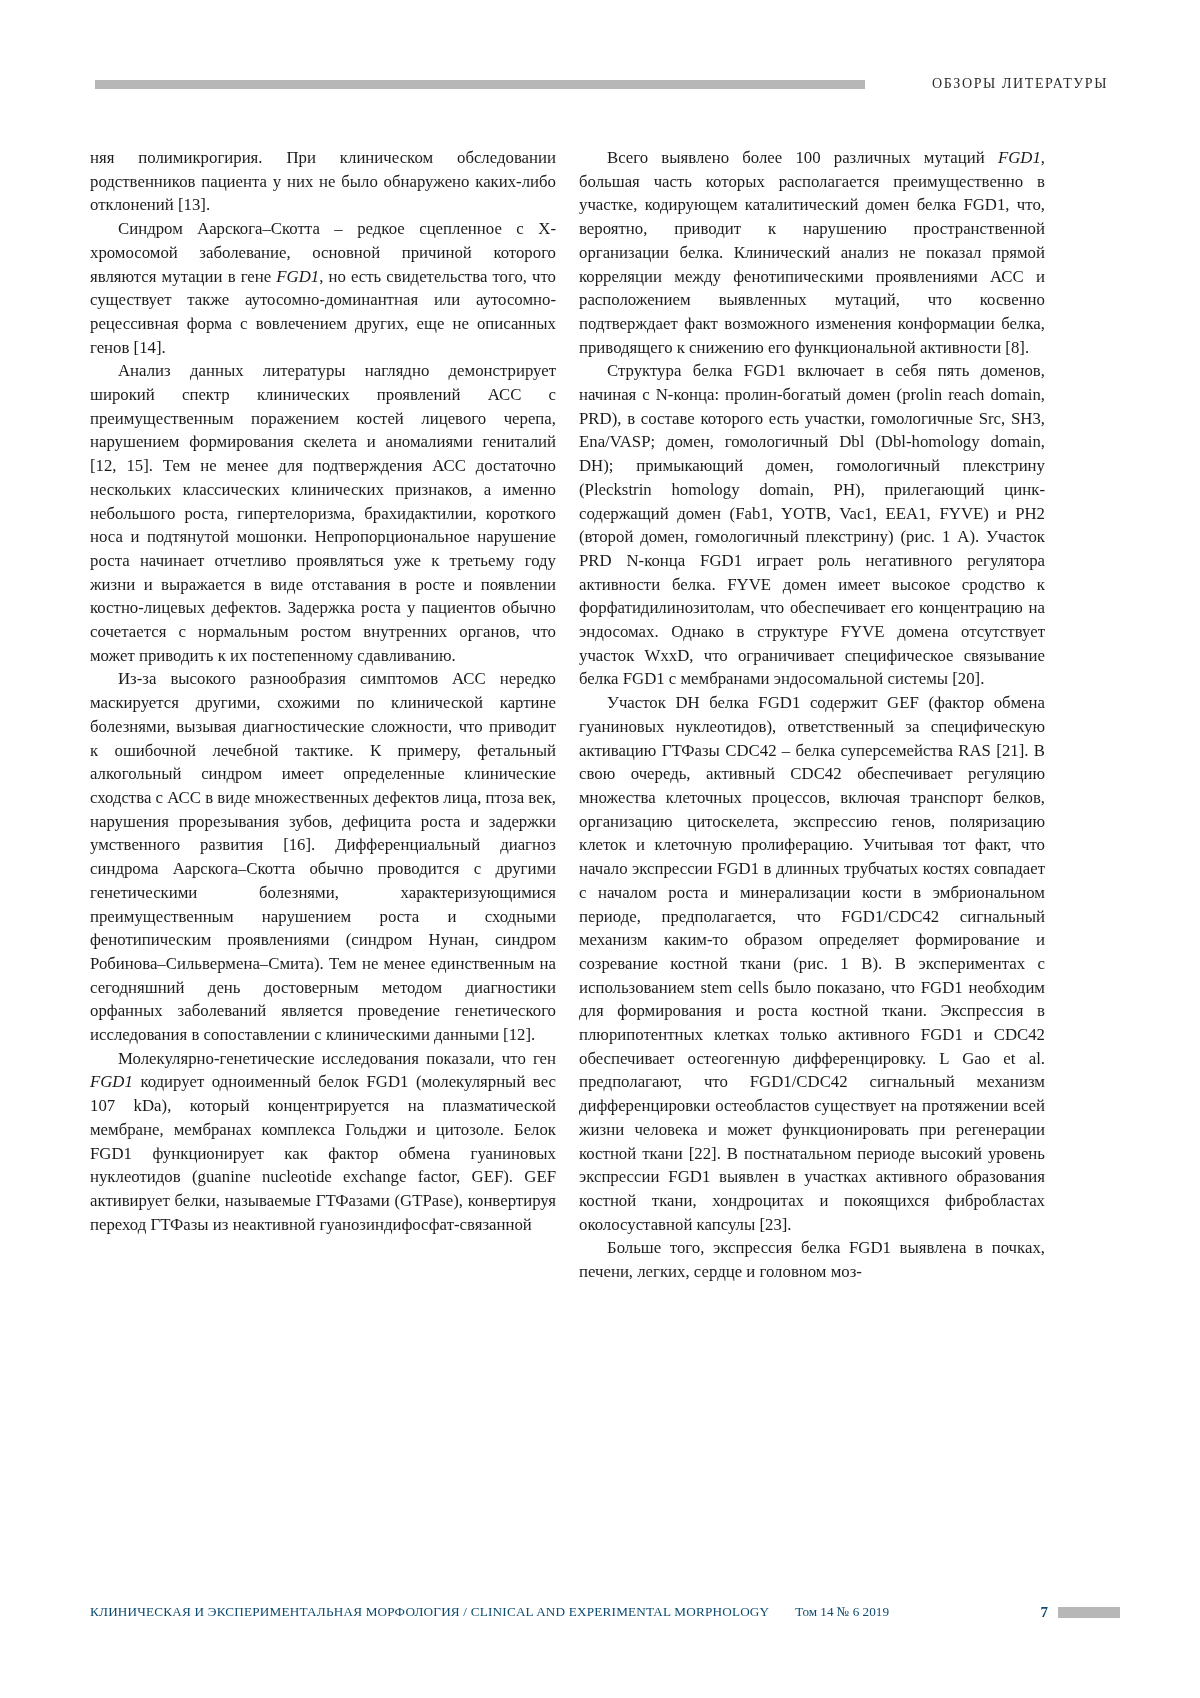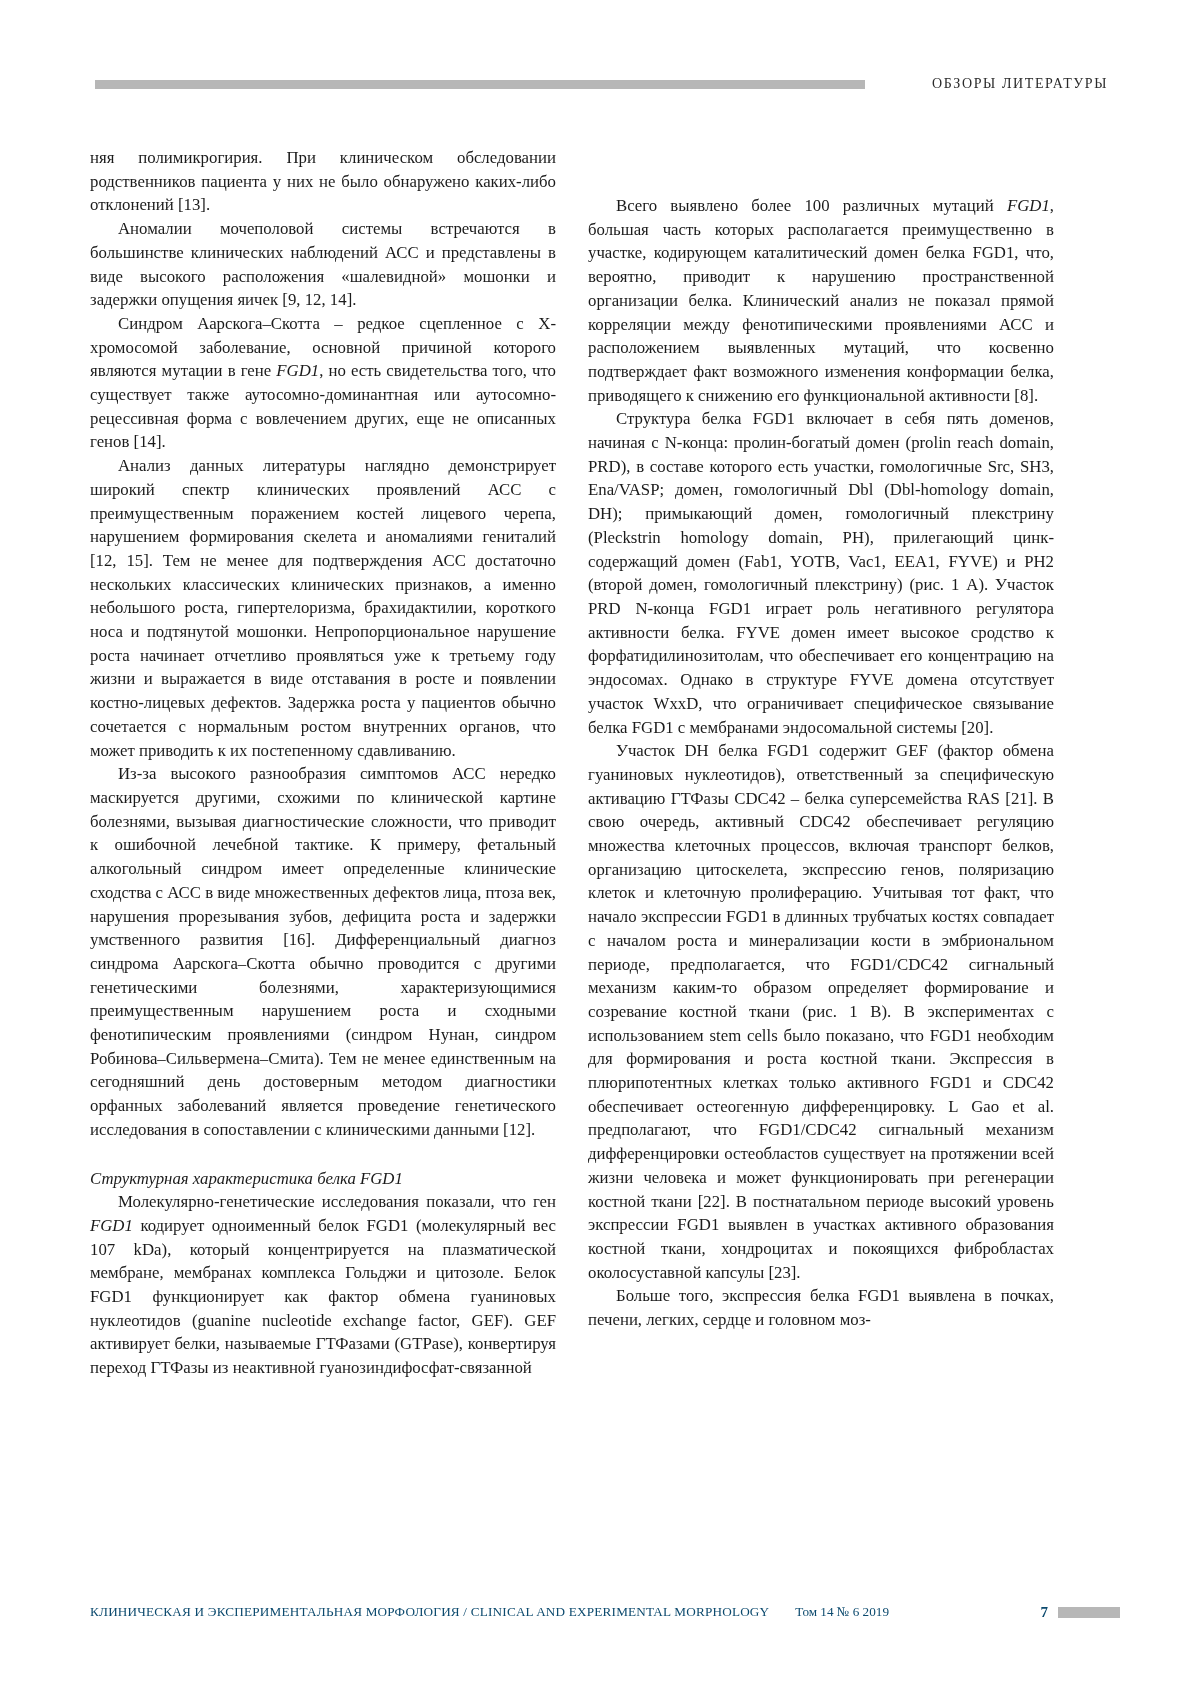--- a/index.html
+++ b/index.html
@@ -30,22 +30,21 @@
     white-space: nowrap;
   }
 
   
   .columns {
     position: absolute;
     top: 146px;
     left: 90px;
     right: 90px;
     display: flex;
-    gap: 32px;
-    align-items: center;
+    gap: 23px;
   }
   .col {
     width: 466px;
     flex: 0 0 466px;
     font-size: 16.8px;
     line-height: 23.7px;
     text-align: justify;
     hyphens: auto;
   }
   .col p { text-indent: 28px; }
@@ -86,25 +85,23 @@
 <div class="page">
 
   <header class="page-header">
     <div class="header-bar"></div>
     <div class="header-label">ОБЗОРЫ ЛИТЕРАТУРЫ</div>
   </header>
 
   <main class="columns">
     <section class="col col-left">
         <p class="no-indent">няя полимикрогирия. При клиническом обследовании родственников пациента у них не было обнаружено каких-либо отклонений [13].</p>
-        <p class="">Аномалии мочеполовой системы встречаются в большинстве клинических наблюдений АСС и представлены в виде высокого расположения «шалевидной» мошонки и задержки опущения яичек [9, 12, 14].</p>
         <p class="">Синдром Аарскога–Скотта – редкое сцепленное с Х-хромосомой заболевание, основной причиной которого являются мутации в гене <i>FGD1</i>, но есть свидетельства того, что существует также аутосомно-доминантная или аутосомно-рецессивная форма с вовлечением других, еще не описанных генов [14].</p>
         <p class="">Анализ данных литературы наглядно демонстрирует широкий спектр клинических проявлений АСС с преимущественным поражением костей лицевого черепа, нарушением формирования скелета и аномалиями гениталий [12, 15]. Тем не менее для подтверждения АСС достаточно нескольких классических клинических признаков, а именно небольшого роста, гипертелоризма, брахидактилии, короткого носа и подтянутой мошонки. Непропорциональное нарушение роста начинает отчетливо проявляться уже к третьему году жизни и выражается в виде отставания в росте и появлении костно-лицевых дефектов. Задержка роста у пациентов обычно сочетается с нормальным ростом внутренних органов, что может приводить к их постепенному сдавливанию.</p>
         <p class="">Из-за высокого разнообразия симптомов АСС нередко маскируется другими, схожими по клинической картине болезнями, вызывая диагностические сложности, что приводит к ошибочной лечебной тактике. К примеру, фетальный алкогольный синдром имеет определенные клинические сходства с АСС в виде множественных дефектов лица, птоза век, нарушения прорезывания зубов, дефицита роста и задержки умственного развития [16]. Дифференциальный диагноз синдрома Аарскога–Скотта обычно проводится с другими генетическими болезнями, характеризующимися преимущественным нарушением роста и сходными фенотипическим проявлениями (синдром Нунан, синдром Робинова–Сильвермена–Смита). Тем не менее единственным на сегодняшний день достоверным методом диагностики орфанных заболеваний является проведение генетического исследования в сопоставлении с клиническими данными [12].</p>
-        <p class="heading no-indent">Структурная характеристика белка FGD1</p>
         <p class="">Молекулярно-генетические исследования показали, что ген <i>FGD1</i> кодирует одноименный белок FGD1 (молекулярный вес 107 kDa), который концентрируется на плазматической мембране, мембранах комплекса Гольджи и цитозоле. Белок FGD1 функционирует как фактор обмена гуаниновых нуклеотидов (guanine nucleotide exchange factor, GEF). GEF активирует белки, называемые ГТФазами (GTPase), конвертируя переход ГТФазы из неактивной гуанозиндифосфат-связанной</p>
       </section>
     <section class="col col-right">
         <p class="">Всего выявлено более 100 различных мутаций <i>FGD1</i>, большая часть которых располагается преимущественно в участке, кодирующем каталитический домен белка FGD1, что, вероятно, приводит к нарушению пространственной организации белка. Клинический анализ не показал прямой корреляции между фенотипическими проявлениями АСС и расположением выявленных мутаций, что косвенно подтверждает факт возможного изменения конформации белка, приводящего к снижению его функциональной активности [8].</p>
         <p class="">Структура белка FGD1 включает в себя пять доменов, начиная с N-конца: пролин-богатый домен (prolin reach domain, PRD), в составе которого есть участки, гомологичные Src, SH3, Ena/VASP; домен, гомологичный Dbl (Dbl-homology domain, DH); примыкающий домен, гомологичный плекстрину (Pleckstrin homology domain, PH), прилегающий цинк-содержащий домен (Fab1, YOTB, Vac1, EEA1, FYVE) и PH2 (второй домен, гомологичный плекстрину) (рис. 1 А). Участок PRD N-конца FGD1 играет роль негативного регулятора активности белка. FYVE домен имеет высокое сродство к форфатидилинозитолам, что обеспечивает его концентрацию на эндосомах. Однако в структуре FYVE домена отсутствует участок WxxD, что ограничивает специфическое связывание белка FGD1 с мембранами эндосомальной системы [20].</p>
         <p class="">Участок DH белка FGD1 содержит GEF (фактор обмена гуаниновых нуклеотидов), ответственный за специфическую активацию ГТФазы CDC42 – белка суперсемейства RAS [21]. В свою очередь, активный CDC42 обеспечивает регуляцию множества клеточных процессов, включая транспорт белков, организацию цитоскелета, экспрессию генов, поляризацию клеток и клеточную пролиферацию. Учитывая тот факт, что начало экспрессии FGD1 в длинных трубчатых костях совпадает с началом роста и минерализации кости в эмбриональном периоде, предполагается, что FGD1/CDC42 сигнальный механизм каким-то образом определяет формирование и созревание костной ткани (рис. 1 В). В экспериментах с использованием stem cells было показано, что FGD1 необходим для формирования и роста костной ткани. Экспрессия в плюрипотентных клетках только активного FGD1 и CDC42 обеспечивает остеогенную дифференцировку. L Gao et al. предполагают, что FGD1/CDC42 сигнальный механизм дифференцировки остеобластов существует на протяжении всей жизни человека и может функционировать при регенерации костной ткани [22]. В постнатальном периоде высокий уровень экспрессии FGD1 выявлен в участках активного образования костной ткани, хондроцитах и покоящихся фибробластах околосуставной капсулы [23].</p>
         <p class="">Больше того, экспрессия белка FGD1 выявлена в почках, печени, легких, сердце и головном моз-</p>
       </section>
   </main>
 

